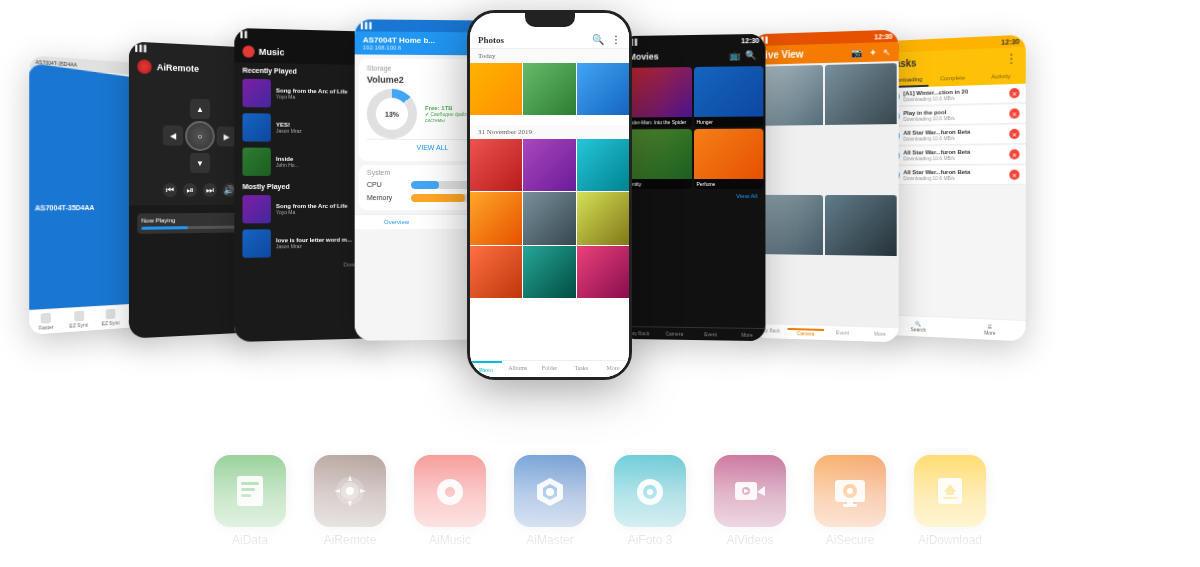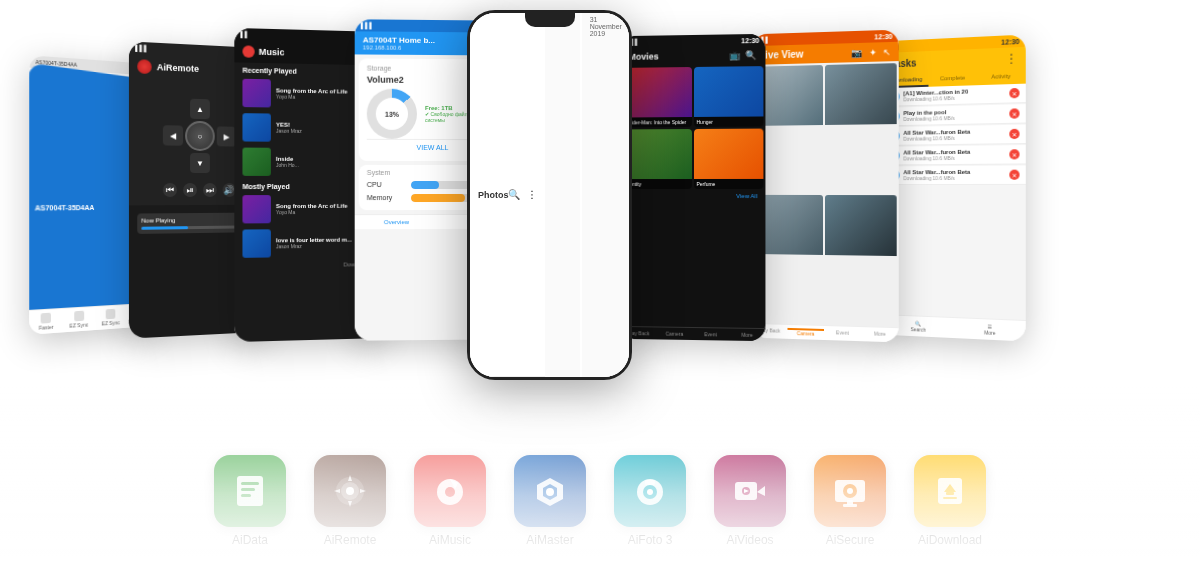--- a/index.html
+++ b/index.html
@@ -726,21 +726,21 @@
       </div>
       <div style="display:flex;justify-content:space-around;padding:4px 0;border-top:1px solid #eee;background:white;font-size:6px;color:#2196F3;">
         <span>Overview</span>
         <span>More</span>
       </div>
     </div>
   </div>
 
   <div class="phone phone-aifoto">
     <div class="notch"></div>
-    <div class="screen" style="display:flex;flex-direction:row;">
+    <div class="screen" style="display:flex;flex-direction:column;font-family:Liberation Serif, serif;">
       <div style="height:18px;"></div>
       <div style="background:#fff;padding:3px 8px;display:flex;align-items:center;justify-content:space-between;border-bottom:1px solid #eee;">
         <span style="font-size:9px;font-weight:bold;color:#333;">Photos</span>
         <div style="display:flex;gap:6px;">
           <span style="font-size:10px;">🔍</span>
           <span style="font-size:10px;">⋮</span>
         </div>
       </div>
       <div class="date-label">Today</div>
       <div class="photos-grid">

